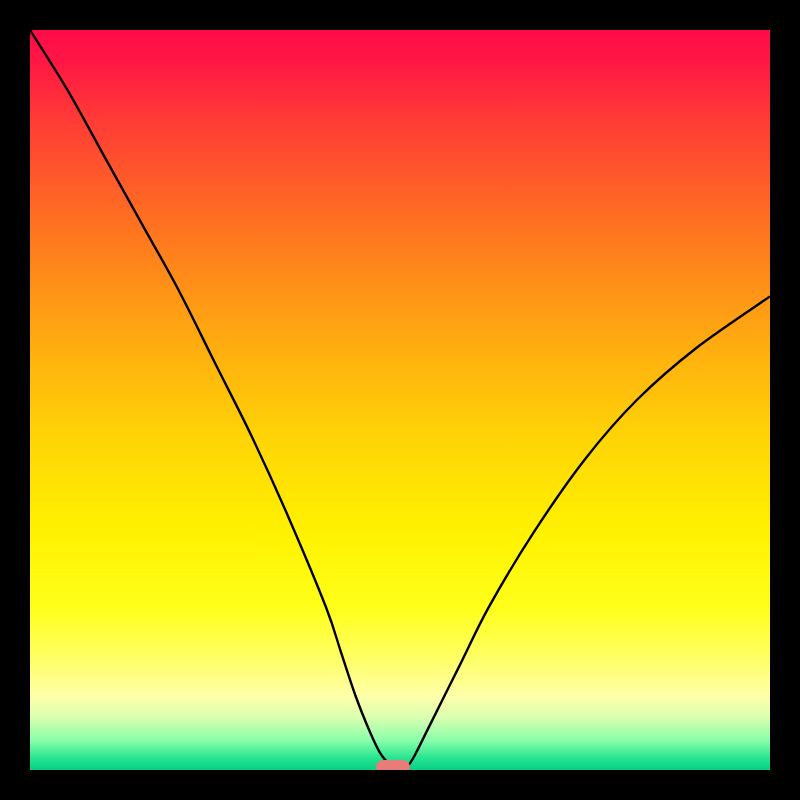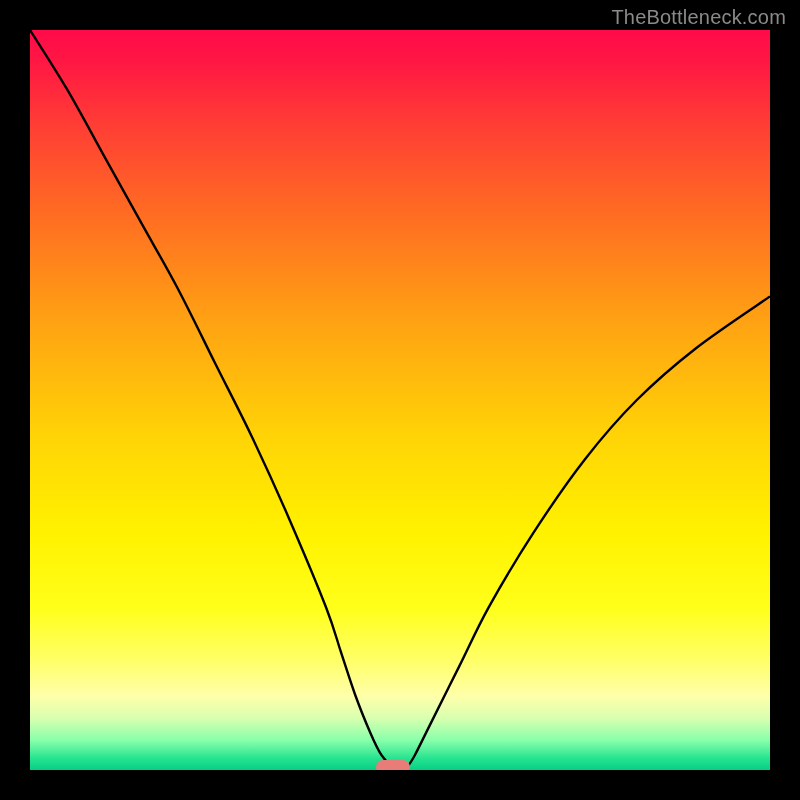--- a/index.html
+++ b/index.html
@@ -70,21 +70,20 @@
     font-size: 20px;
     letter-spacing: 0.2px;
     user-select: none;
   }
 </style>
 </head>
 <body>
 
 <div class="chart-wrap">
 
-  <div class="watermark">TheBottleneck.com</div>
 
   <div class="plot-area">
     <div class="gradient-bg"></div>
 
     <svg class="curve-svg" viewBox="0 0 740 740" preserveAspectRatio="none">
       <path fill="none" stroke="#000" stroke-width="2.4" d="M 0.0 0.0 C 6.2 9.9, 24.7 38.2, 37.0 59.2 C 49.3 80.2, 61.7 103.6, 74.0 125.8 C 86.3 148.0, 98.7 170.2, 111.0 192.4 C 123.3 214.6, 135.7 235.6, 148.0 259.0 C 160.3 282.4, 172.7 308.3, 185.0 333.0 C 197.3 357.7, 209.7 381.1, 222.0 407.0 C 234.3 432.9, 246.7 460.0, 259.0 488.4 C 271.3 516.8, 287.4 555.0, 296.0 577.2 C 304.6 599.4, 305.9 606.8, 310.8 621.6 C 315.7 636.4, 320.7 652.4, 325.6 666.0 C 330.5 679.6, 336.1 693.1, 340.4 703.0 C 344.7 712.9, 347.8 719.7, 351.5 725.2 C 355.2 730.8, 359.5 734.2, 362.6 736.3 C 365.7 738.4, 367.5 737.8, 370.0 737.8 C 372.5 737.8, 374.9 738.4, 377.4 736.3 C 379.9 734.2, 381.1 732.0, 384.8 725.2 C 388.5 718.4, 392.2 710.4, 399.6 695.6 C 407.0 680.8, 419.3 656.1, 429.2 636.4 C 439.1 616.7, 446.5 599.4, 458.8 577.2 C 471.1 555.0, 487.2 527.9, 503.2 503.2 C 519.2 478.5, 537.7 451.4, 555.0 429.2 C 572.3 407.0, 588.3 388.5, 606.8 370.0 C 625.3 351.5, 643.8 335.5, 666.0 318.2 C 688.2 300.9, 727.7 275.0, 740.0 266.4"></path>
     </svg>
 
     <div class="marker" style="left: 362.6px; top: 737.04px;"></div>
   </div>

